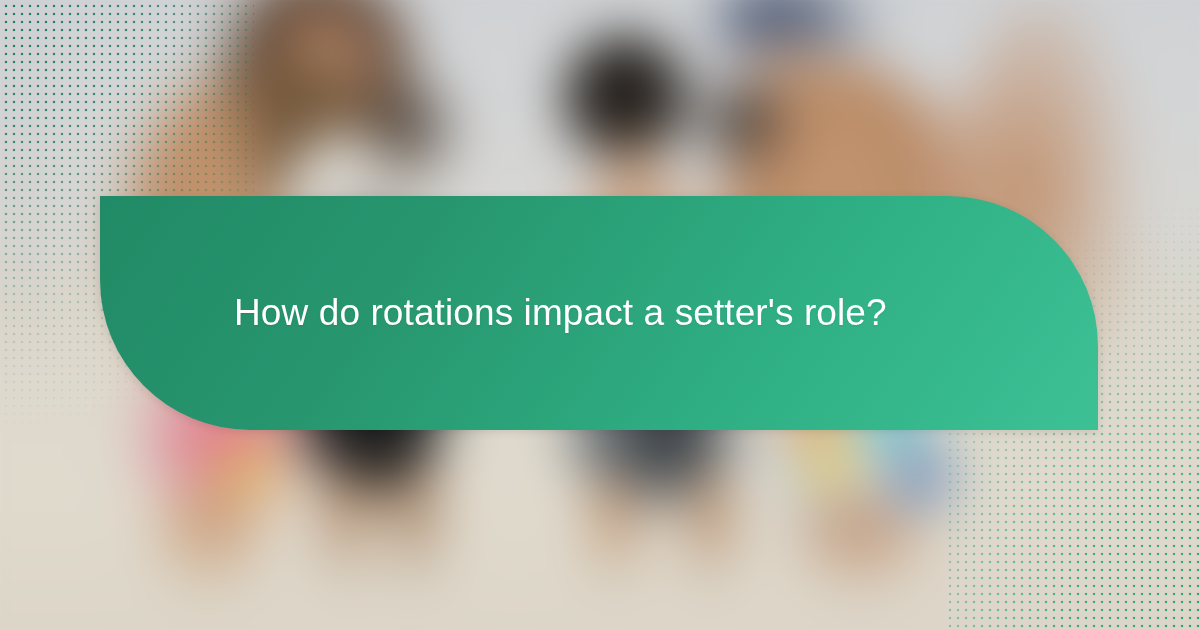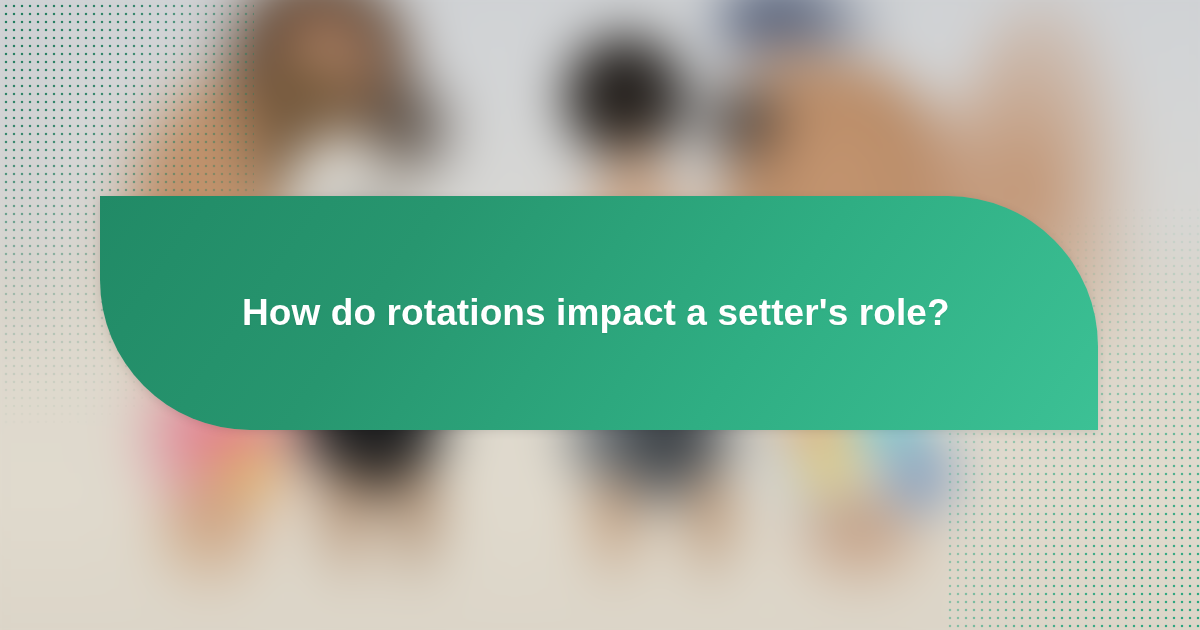--- a/index.html
+++ b/index.html
@@ -248,24 +248,24 @@
     background: linear-gradient(125deg, #218a66 0%, #27966f 30%, #2fae83 65%, #3cc195 100%);
     border-radius: 0 150px 0 150px;
     display: flex;
     align-items: center;
     box-shadow: 0 2px 10px rgba(0,0,0,.10);
   }
 
   .banner-title {
     color: #ffffff;
     font-size: 37px;
-    font-weight: 700;
+    font-weight: 400;
     letter-spacing: .1px;
     line-height: 1.25;
-    margin: 12px;
+    margin: 4px;
     padding-left: 130px;
     padding-right: 120px;
     text-shadow: 0 1px 2px rgba(0,0,0,.08);
   }
 </style>
 </head>
 <body>
 
 <div class="canvas">
 

